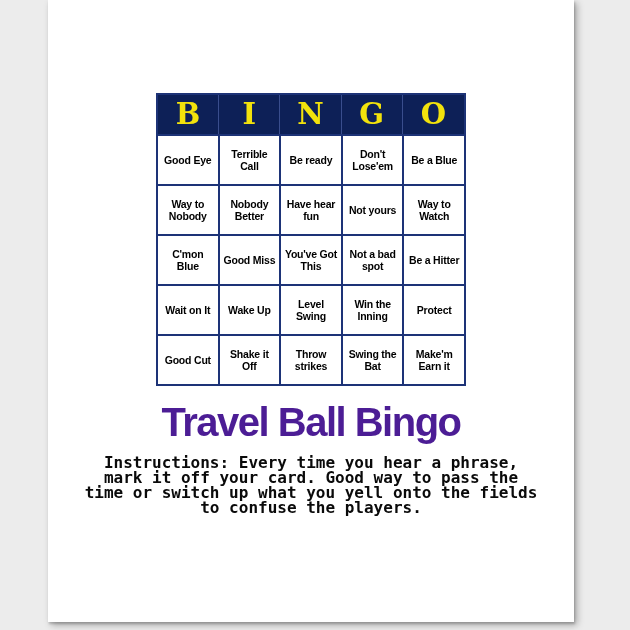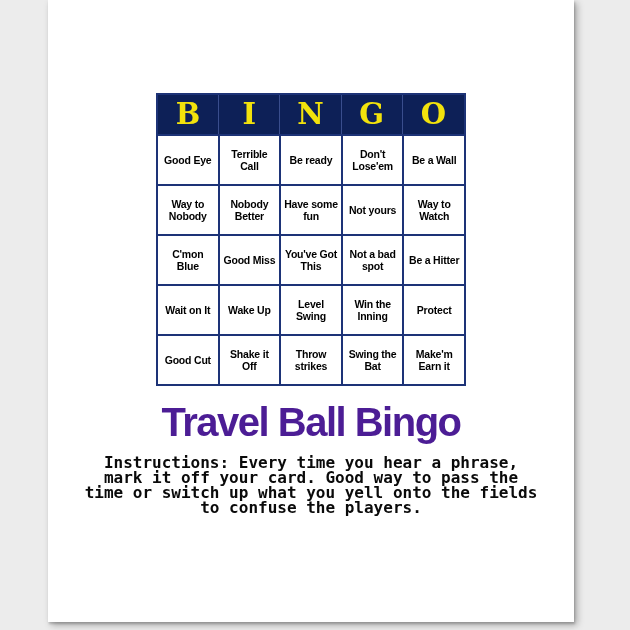--- a/index.html
+++ b/index.html
@@ -107,24 +107,24 @@
         <div class="bletter">I</div>
         <div class="bletter">N</div>
         <div class="bletter">G</div>
         <div class="bletter">O</div>
       </div>
       <div class="bingo-grid">
         <div class="cell">Good Eye</div>
         <div class="cell">Terrible Call</div>
         <div class="cell">Be ready</div>
         <div class="cell">Don't Lose'em</div>
-        <div class="cell">Be a Wall</div>
+        <div class="cell">Be a Blue</div>
         <div class="cell">Way to Nobody</div>
         <div class="cell">Nobody Better</div>
-        <div class="cell">Have some fun</div>
+        <div class="cell">Have hear fun</div>
         <div class="cell">Not yours</div>
         <div class="cell">Way to Watch</div>
         <div class="cell">C'mon Blue</div>
         <div class="cell">Good Miss</div>
         <div class="cell">You've Got This</div>
         <div class="cell">Not a bad spot</div>
         <div class="cell">Be a Hitter</div>
         <div class="cell">Wait on It</div>
         <div class="cell">Wake Up</div>
         <div class="cell">Level Swing</div>

